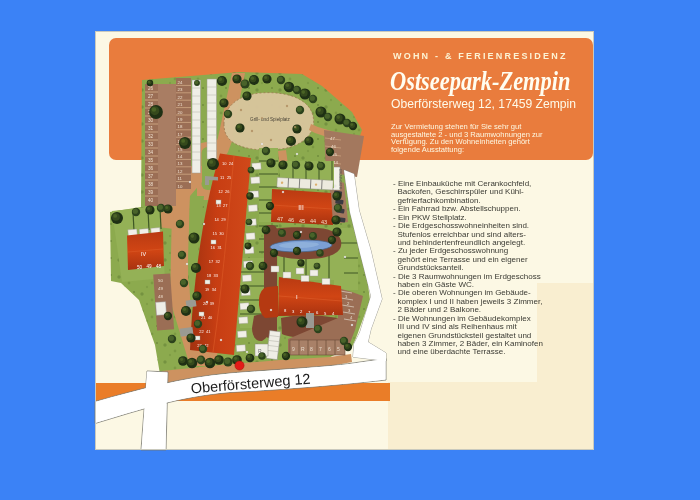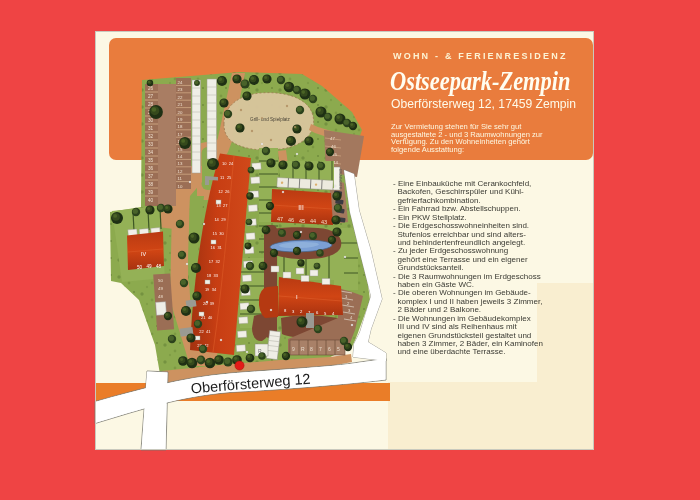--- a/index.html
+++ b/index.html
@@ -1,16 +1,16 @@
 <!DOCTYPE html>
 <html><head>
 <meta charset="utf-8">
 <style>
   html,body{margin:0;padding:0;background:#fff;}
-  #page{position:relative;width:700px;height:500px;background:#ef4444;overflow:hidden;
+  #page{position:relative;width:700px;height:500px;background:#3b82f6;overflow:hidden;
         font-family:"Liberation Sans",sans-serif;}
   .abs{position:absolute;}
 </style>
 </head>
 <body>
 <div id="page">
 
   <div class="abs" style="left:95px;top:31px;width:499px;height:419px;background:#fcf8e4;border:1px solid #c9c9bd;box-sizing:border-box;"></div>
 
   <div class="abs" style="left:537px;top:283px;width:56px;height:166px;background:#f9eed0;"></div>

